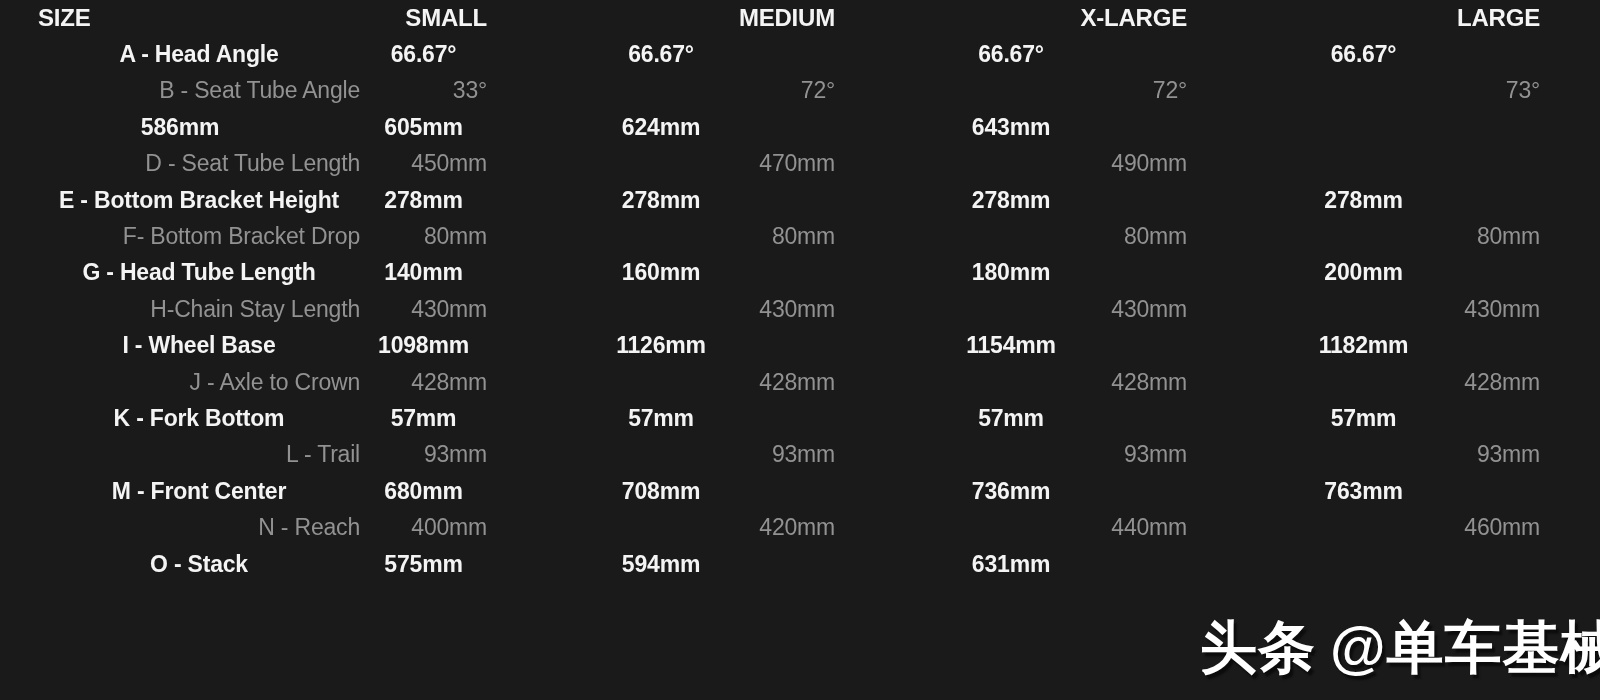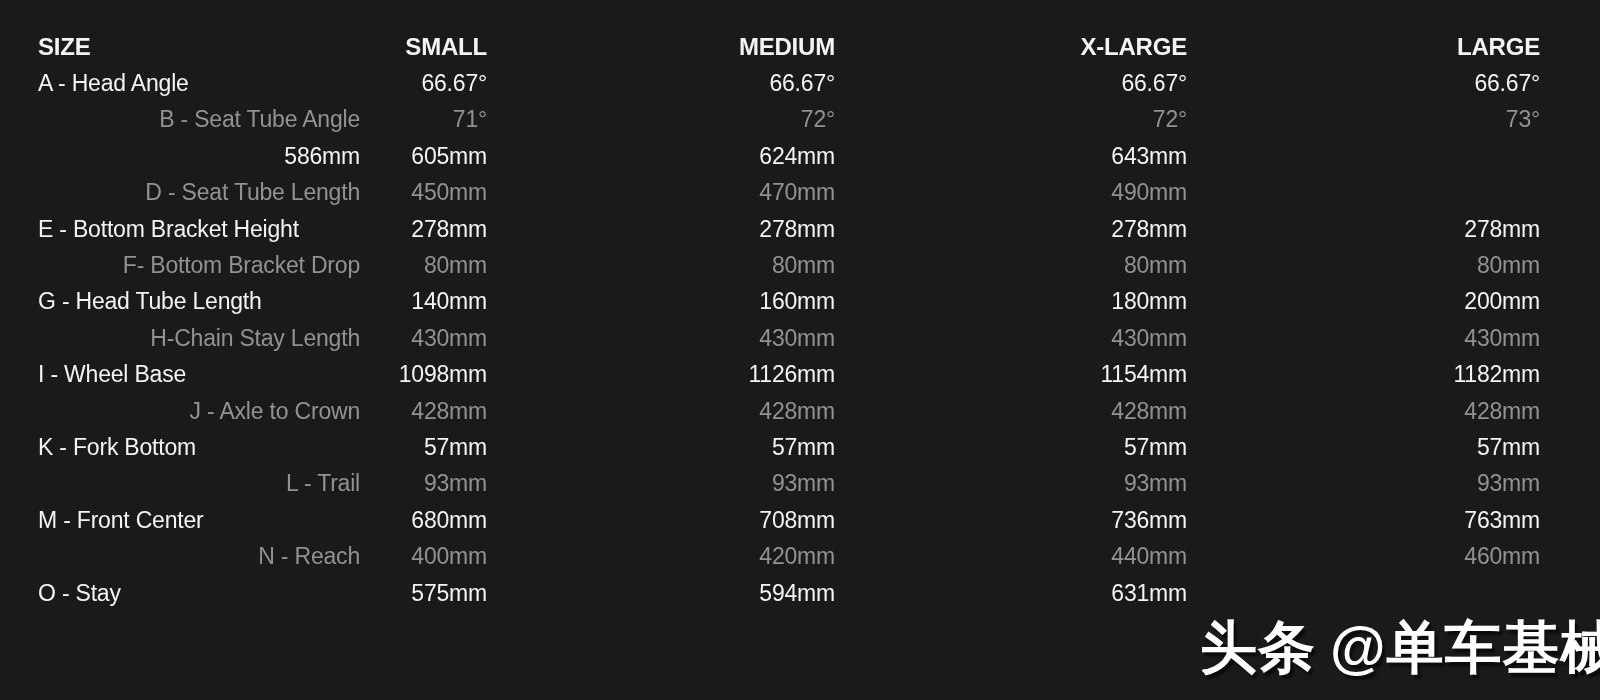--- a/index.html
+++ b/index.html
@@ -10,21 +10,20 @@
   }
   *{margin:0;padding:0;box-sizing:border-box;}
   html,body{width:1600px;height:700px;}
   body{
     background:var(--bg);
     font-family:"Liberation Sans","DejaVu Sans",sans-serif;
     overflow:hidden;
     position:relative;
   }
   .geo-table{
-    padding-top:29px;
     width:1563px;
   }
   .grid-row{
     display:grid;
     grid-template-columns:360px 127px 348px 352px 353px;
     height:36.4px;
     align-items:center;
     width:1540px;
   }
   .cell{
@@ -32,21 +31,21 @@
     letter-spacing:-0.2px;
     white-space:nowrap;
   }
   .label-cell{text-align:left;padding-left:38px;}
   .value-cell{text-align:right;}
   .header-row .cell{
     font-weight:700;
     font-size:24px;
     color:var(--bright);
   }
-  .row-bright .cell{color:var(--bright);font-weight:400;}
+  .row-bright .cell{color:var(--bright);font-weight:700;text-align:center;}
   .row-dim .cell{color:var(--dim);font-weight:400;text-align:right;}
   .watermark{
     position:absolute;
     left:1200px;
     top:610px;
     white-space:nowrap;
     color:var(--wm);
     font-size:57px;
     font-weight:700;
     text-shadow:3px 4px 2px rgba(0,0,0,0.55);
@@ -75,21 +74,21 @@
   <div id="table-body">
       <div class="grid-row row-bright">
         <div class="cell label-cell">A - Head Angle</div>
         <div class="cell value-cell">66.67°</div>
         <div class="cell value-cell">66.67°</div>
         <div class="cell value-cell">66.67°</div>
         <div class="cell value-cell">66.67°</div>
       </div>
       <div class="grid-row row-dim">
         <div class="cell label-cell">B - Seat Tube Angle</div>
-        <div class="cell value-cell">71°</div>
+        <div class="cell value-cell">33°</div>
         <div class="cell value-cell">72°</div>
         <div class="cell value-cell">72°</div>
         <div class="cell value-cell">73°</div>
       </div>
       <div class="grid-row row-bright">
         <div class="cell value-cell">586mm</div>
         <div class="cell value-cell">605mm</div>
         <div class="cell value-cell">624mm</div>
         <div class="cell value-cell">643mm</div>
       </div>
@@ -163,21 +162,21 @@
         <div class="cell value-cell">763mm</div>
       </div>
       <div class="grid-row row-dim">
         <div class="cell label-cell">N - Reach</div>
         <div class="cell value-cell">400mm</div>
         <div class="cell value-cell">420mm</div>
         <div class="cell value-cell">440mm</div>
         <div class="cell value-cell">460mm</div>
       </div>
       <div class="grid-row row-bright">
-        <div class="cell label-cell">O - Stay</div>
+        <div class="cell label-cell">O - Stack</div>
         <div class="cell value-cell">575mm</div>
         <div class="cell value-cell">594mm</div>
         <div class="cell value-cell">631mm</div>
       </div>
     </div>
 </div>
 
 <div class="watermark">
   <span class="wm-brand">头条</span><span class="wm-handle">@单车基械匠</span>
 </div>

